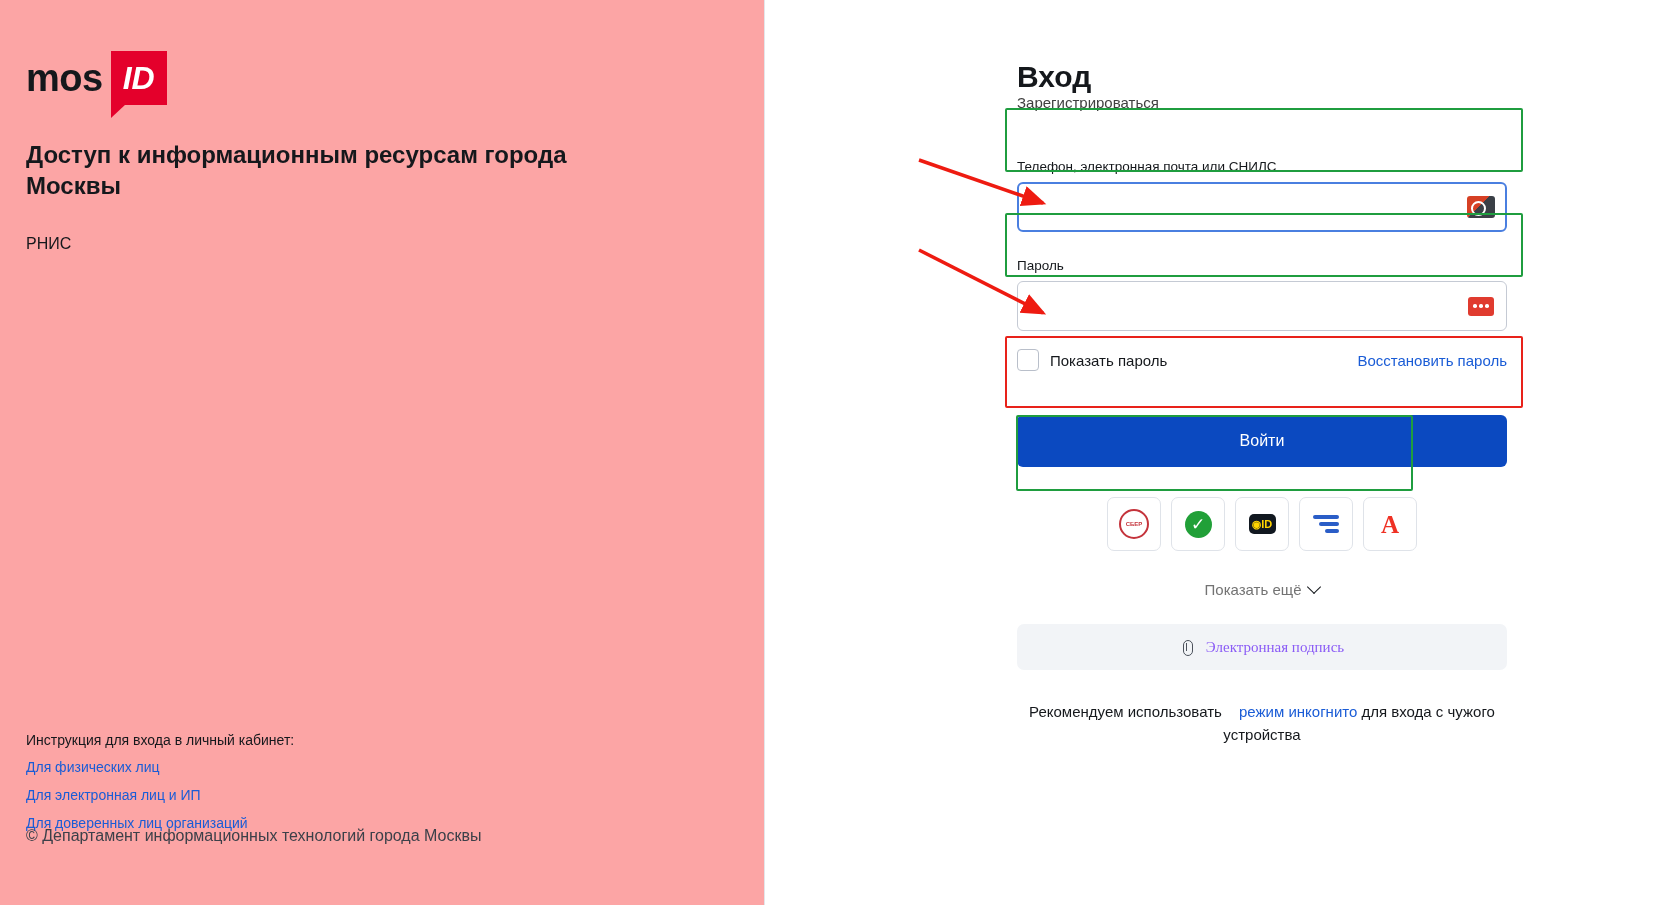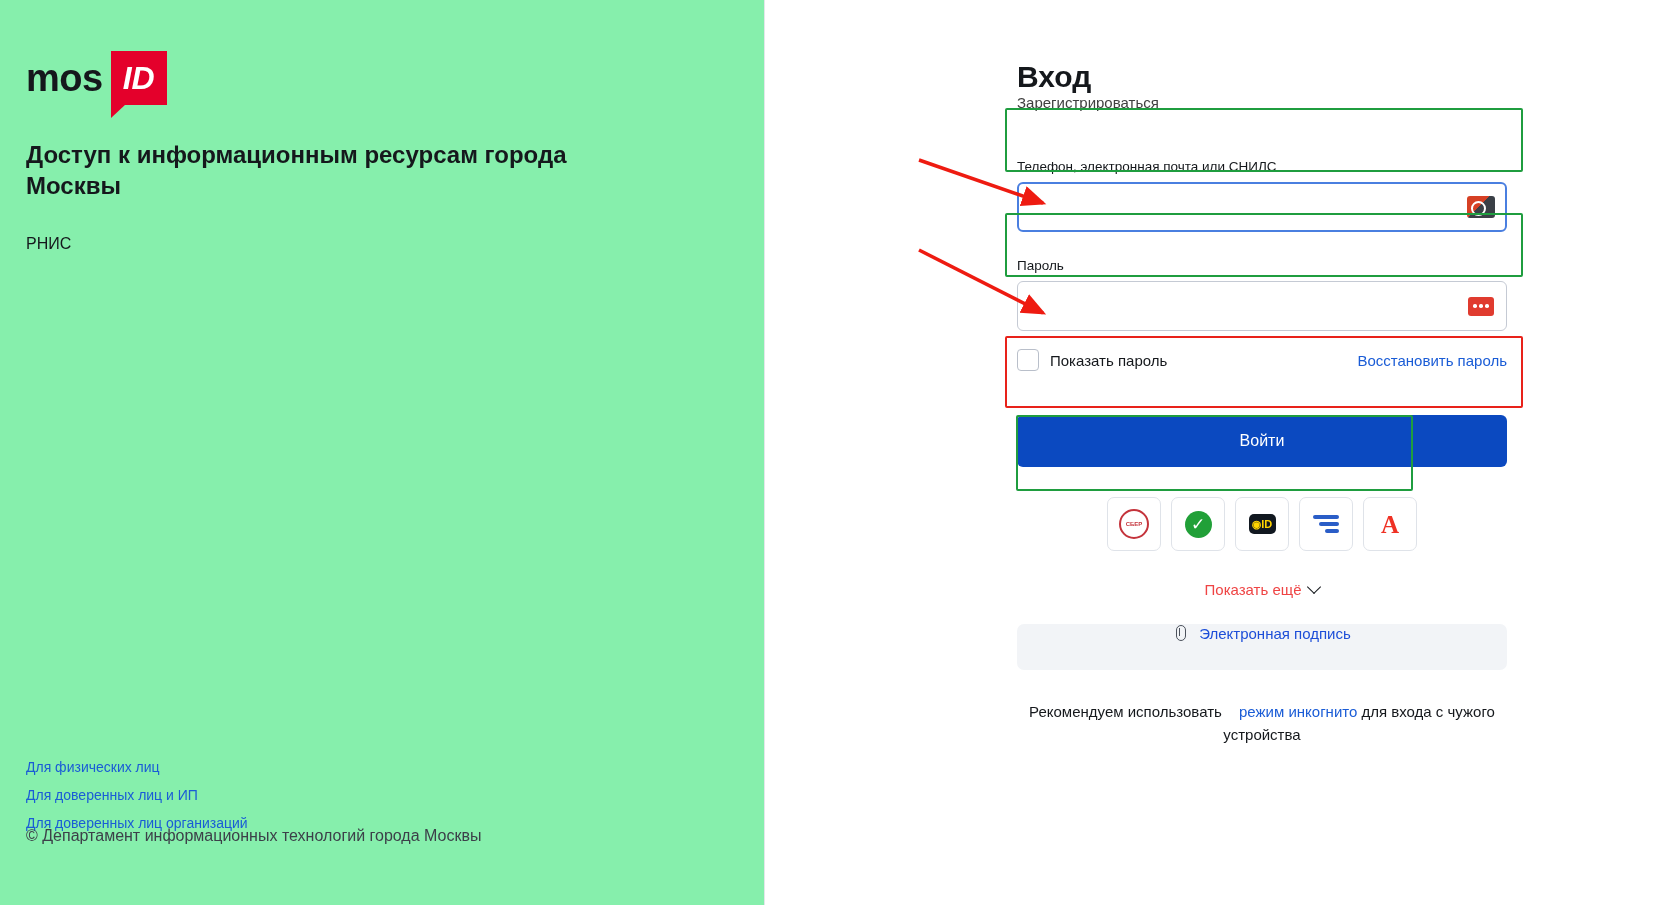--- a/index.html
+++ b/index.html
@@ -18,21 +18,21 @@
     display: flex;
     width: 1659px;
     height: 905px;
     position: relative;
   }
 
   
   .left-panel {
     width: 765px;
     height: 905px;
-    background: #86efac;
+    background: #fca5a5;
     border-right: 1px solid #e3e6ea;
     box-sizing: border-box;
     position: relative;
     padding: 50px 26px 0 26px;
   }
   .logo {
     display: flex;
     align-items: center;
     height: 56px;
     margin-bottom: 34px;
@@ -322,45 +322,46 @@
     font-family: "Liberation Serif", serif;
   }
 
   .show-more {
     display: flex;
     align-items: center;
     justify-content: center;
     gap: 8px;
     margin-top: 30px;
     font-size: 15px;
-    color: #ef4444;
+    color: #737373;
     cursor: pointer;
   }
   .chev {
     width: 9px; height: 9px;
     border-right: 1.8px solid #15181c;
     border-bottom: 1.8px solid #15181c;
     transform: rotate(45deg);
     margin-top: -5px;
   }
 
   .esign-btn {
     margin-top: 26px;
     width: 100%;
     height: 46px;
     background: #f2f4f7;
     border: none;
     border-radius: 7px;
     display: flex;
+    align-items: center;
     justify-content: center;
     gap: 11px;
     font-size: 15px;
-    color: #1d4ed8;
-    cursor: pointer;
-    font-family: Liberation Sans, sans-serif;
+    color: #8b5cf6;
+    cursor: pointer;
+    font-family: Liberation Serif, serif;
   }
   .clip {
     display:inline-block;
     width: 15px; height: 15px;
     position: relative;
   }
   .clip::before {
     content:"";
     position:absolute; left:3px; top:0;
     width: 8px; height: 14px;
@@ -402,22 +403,23 @@
 
   <div class="left-panel">
     <div class="logo">
       <span class="logo-mos">mos</span>
       <span class="logo-id">ID</span>
     </div>
     <h1 class="left-title">Доступ к информационным ресурсам города Москвы</h1>
     <p class="left-subtitle">РНИС</p>
 
     <div class="left-bottom">
+      <div class="instr-label">Инструкция для входа в личный кабинет:</div>
       <a class="instr-link" href="#">Для физических лиц</a>
-      <a class="instr-link" href="#">Для доверенных лиц и ИП</a>
+      <a class="instr-link" href="#">Для электронная лиц и ИП</a>
       <a class="instr-link" href="#">Для доверенных лиц организаций</a>
     </div>
     <div class="copy-wrap">
       <div style="font-size:16px;color:#3c4049;">© Департамент информационных технологий города Москвы</div>
     </div>
   </div>
 
   <div class="right-panel">
     <div class="form">
 

